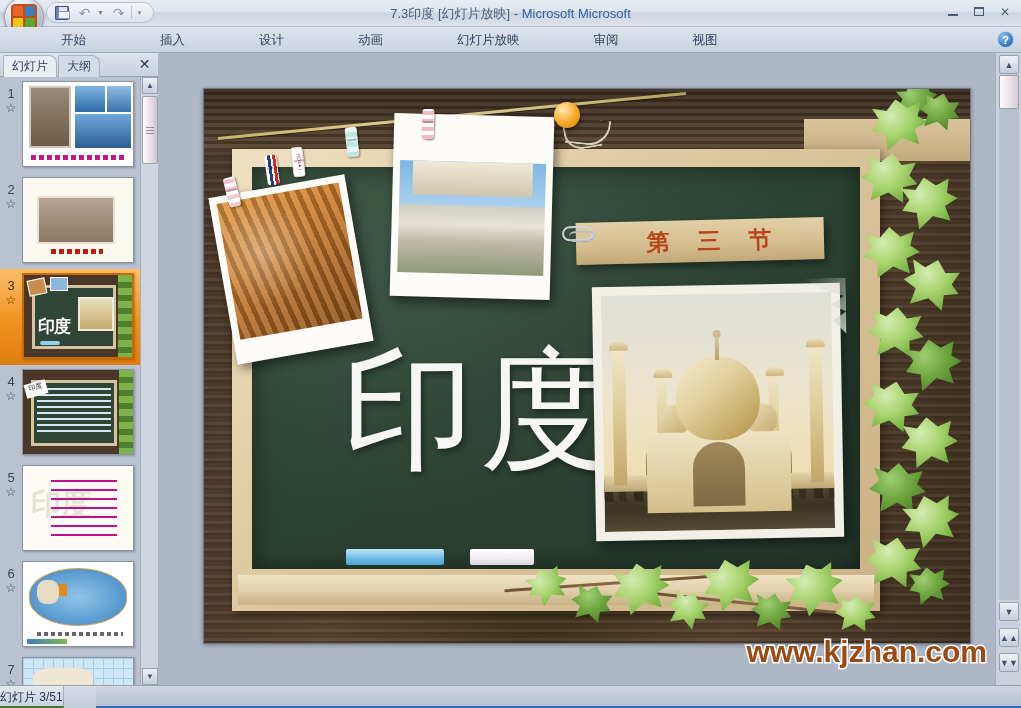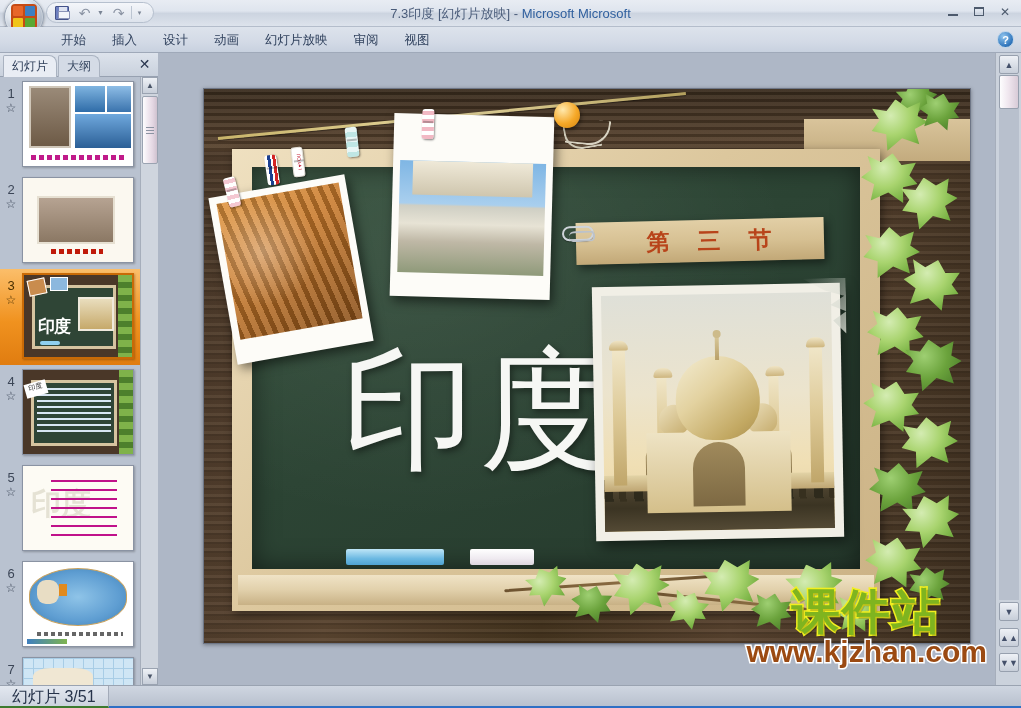--- a/index.html
+++ b/index.html
@@ -71,21 +71,21 @@
   .winbtn .bar-min { width: 10px; height: 2px; background: #4d5a6d; margin-top: 6px; }
   .winbtn .sq-max { width: 10px; height: 9px; border: 1.5px solid #4d5a6d; position: relative; }
   .winbtn .sq-max::before { content:""; position:absolute; left:-1.5px; top:-1.5px; width:10px; height:2px; background:#4d5a6d;}
 
   
   .ribbon {
     position: absolute; left: 0; top: 27px; width: 1021px; height: 26px;
     background: linear-gradient(to bottom, #dde3ec 0%, #d3dae6 60%, #c8d1df 100%);
     border-bottom: 1px solid #9fa9b9;
   }
-  .tabs { position: absolute; left: 48px; top: 0; display: flex; height: 26px; align-items: center; }
+  .tabs { position: absolute; left: 48px; top: 0; display: flex; height: 26px; align-items: center; gap: 48px; }
   .tab {
     height: 26px; line-height: 26px; padding: 0 13px; font-size: 12.5px; color: #31425e;
     white-space: nowrap;
   }
   .help-btn {
     position: absolute; right: 7px; top: 4px; width: 17px; height: 17px; border-radius: 50%;
     background: radial-gradient(circle at 35% 30%, #8fc4ee, #2f74bb 70%, #1d4f87);
     color: #fff; font-size: 11px; font-weight: bold; text-align: center; line-height: 17px;
     border: 1px solid #bcd4ea;
   }
@@ -474,21 +474,21 @@
   }
 
   
   .statusbar {
     position: absolute; left: 0; bottom: 0; width: 1021px; height: 23px;
     background: linear-gradient(to bottom, #d8dee8, #c3cbd8);
     border-top: 1px solid #9aa3b1;
   }
   .status-slide {
     position: absolute; left: 0; top: 0; height: 22px; line-height: 22px;
-    padding: 0 12px; font-size: 16px; color: #26334a;
+    padding: 0 0; font-size: 12px; color: #26334a;
     background: linear-gradient(to bottom, #e3e8f0, #ccd3de);
     border-right: 1px solid #a3abb9; border-bottom: 2px solid #3d7a2e;
   }
   .status-fill {
     position: absolute; left: 96px; top: 0; right: 0; height: 22px;
     background: linear-gradient(to bottom, #cfd6e1, #b9c1ce);
     border-bottom: 2px solid #2f6fc4;
   }
 </style>
 </head>
@@ -766,21 +766,20 @@
         <div class="leaf" style="left:108px; top:30px; transform:rotate(-10deg);"></div>
         <div class="leaf sm" style="left:162px; top:58px; transform:rotate(24deg);"></div>
         <div class="leaf" style="left:198px; top:26px; transform:rotate(-14deg);"></div>
         <div class="leaf sm dk" style="left:246px; top:60px; transform:rotate(12deg);"></div>
         <div class="leaf" style="left:282px; top:30px; transform:rotate(-20deg);"></div>
         <div class="leaf sm" style="left:330px; top:62px; transform:rotate(8deg);"></div>
       </div>
     </div>
 
     <div class="watermark">
-      <div class="wm-cn">课件站</div>
       <div class="wm-url">www.kjzhan.com</div>
     </div>
   </div>
 
   <div class="stage-scroll">
     <div class="ss-track"></div>
     <div class="ss-thumb"></div>
     <div class="ss-btn ss-up">▲</div>
     <div class="ss-btn ss-down">▼</div>
     <div class="ss-btn ss-prev">▲▲</div>

